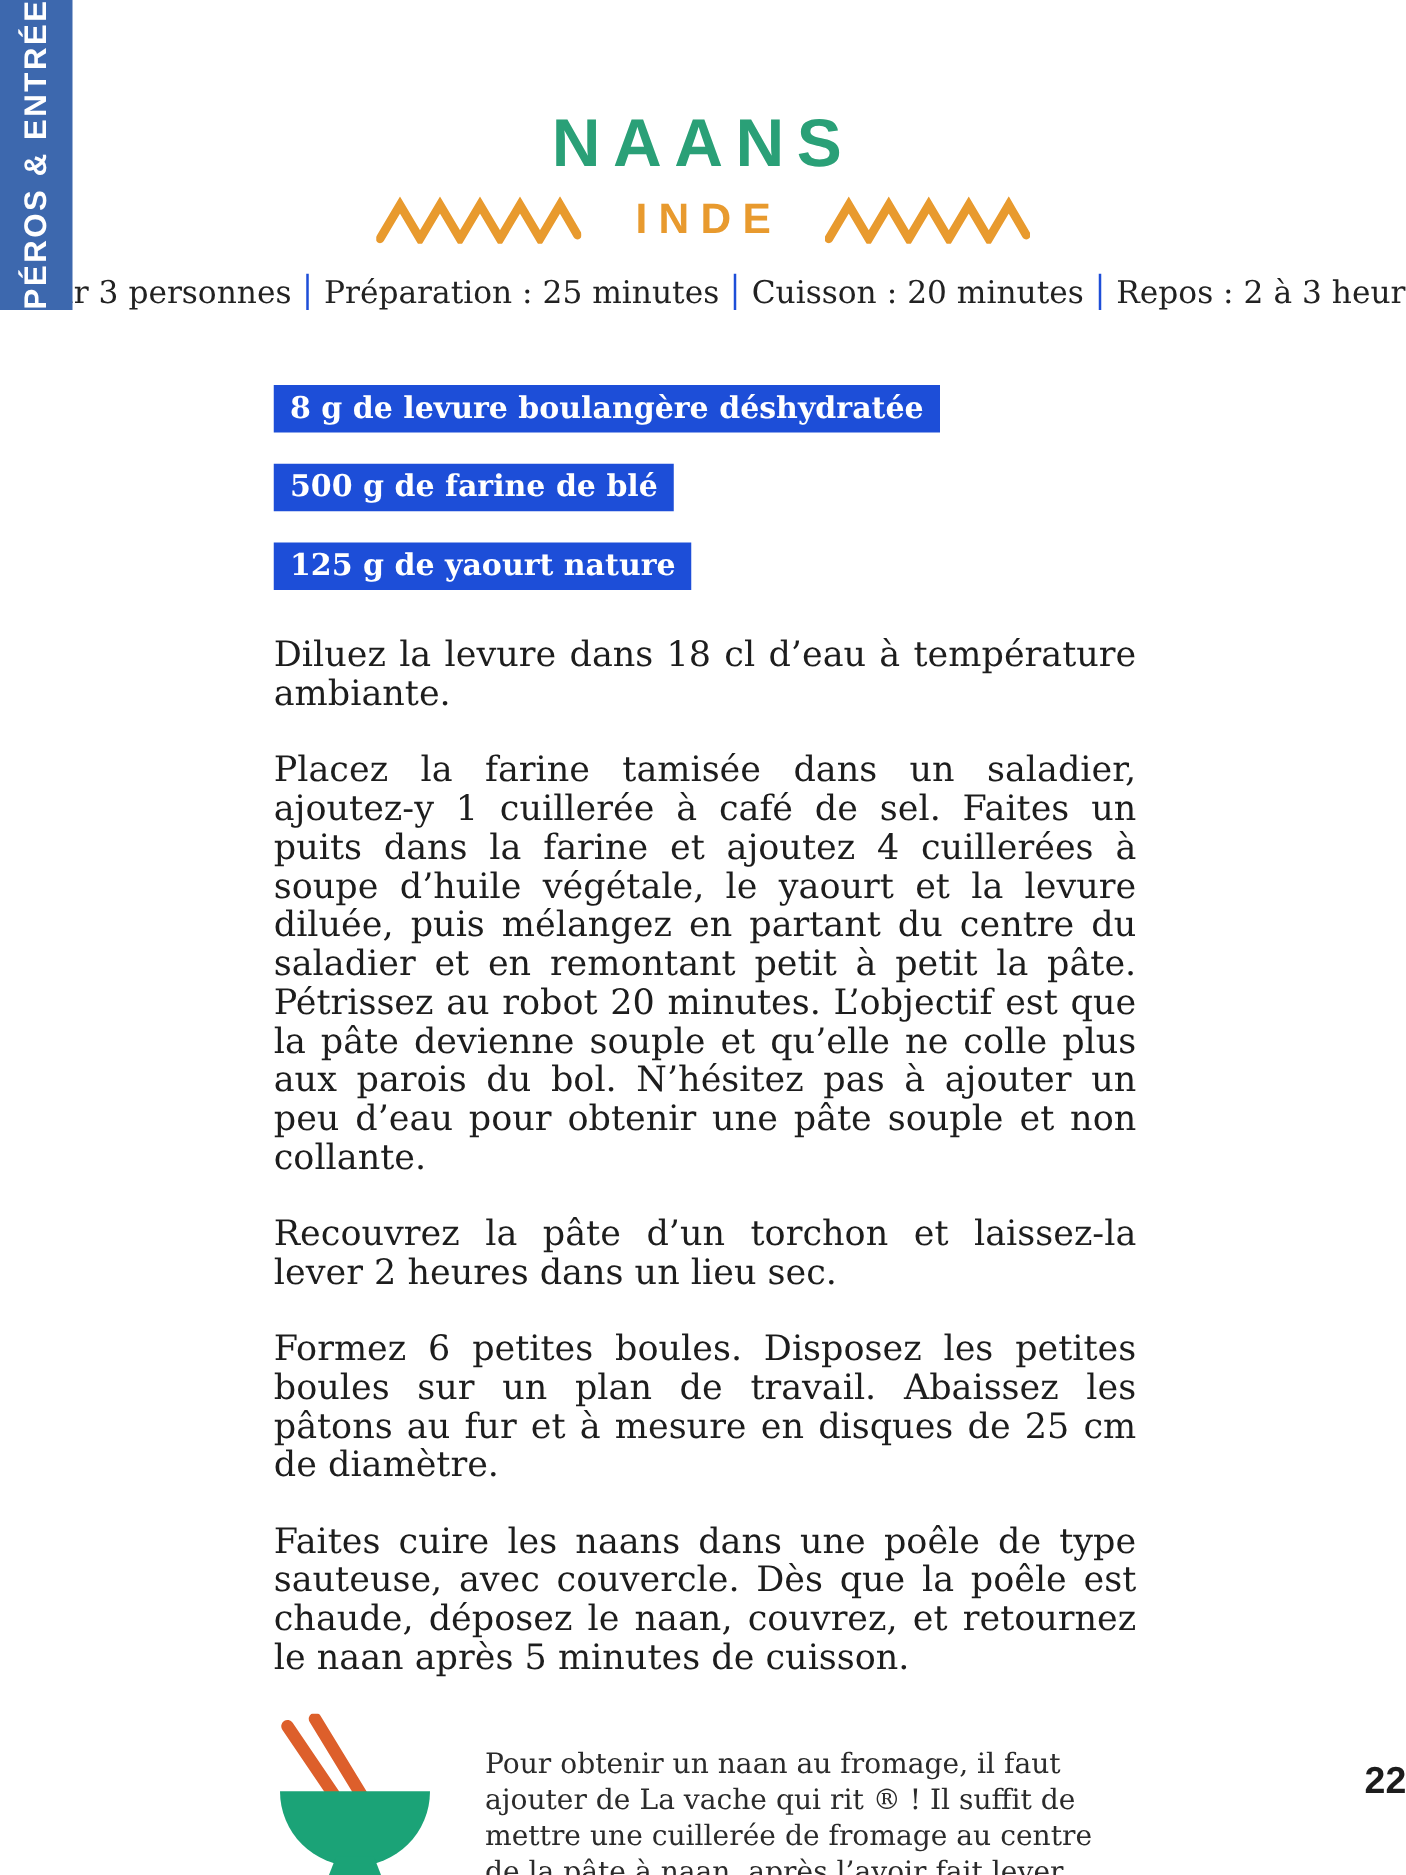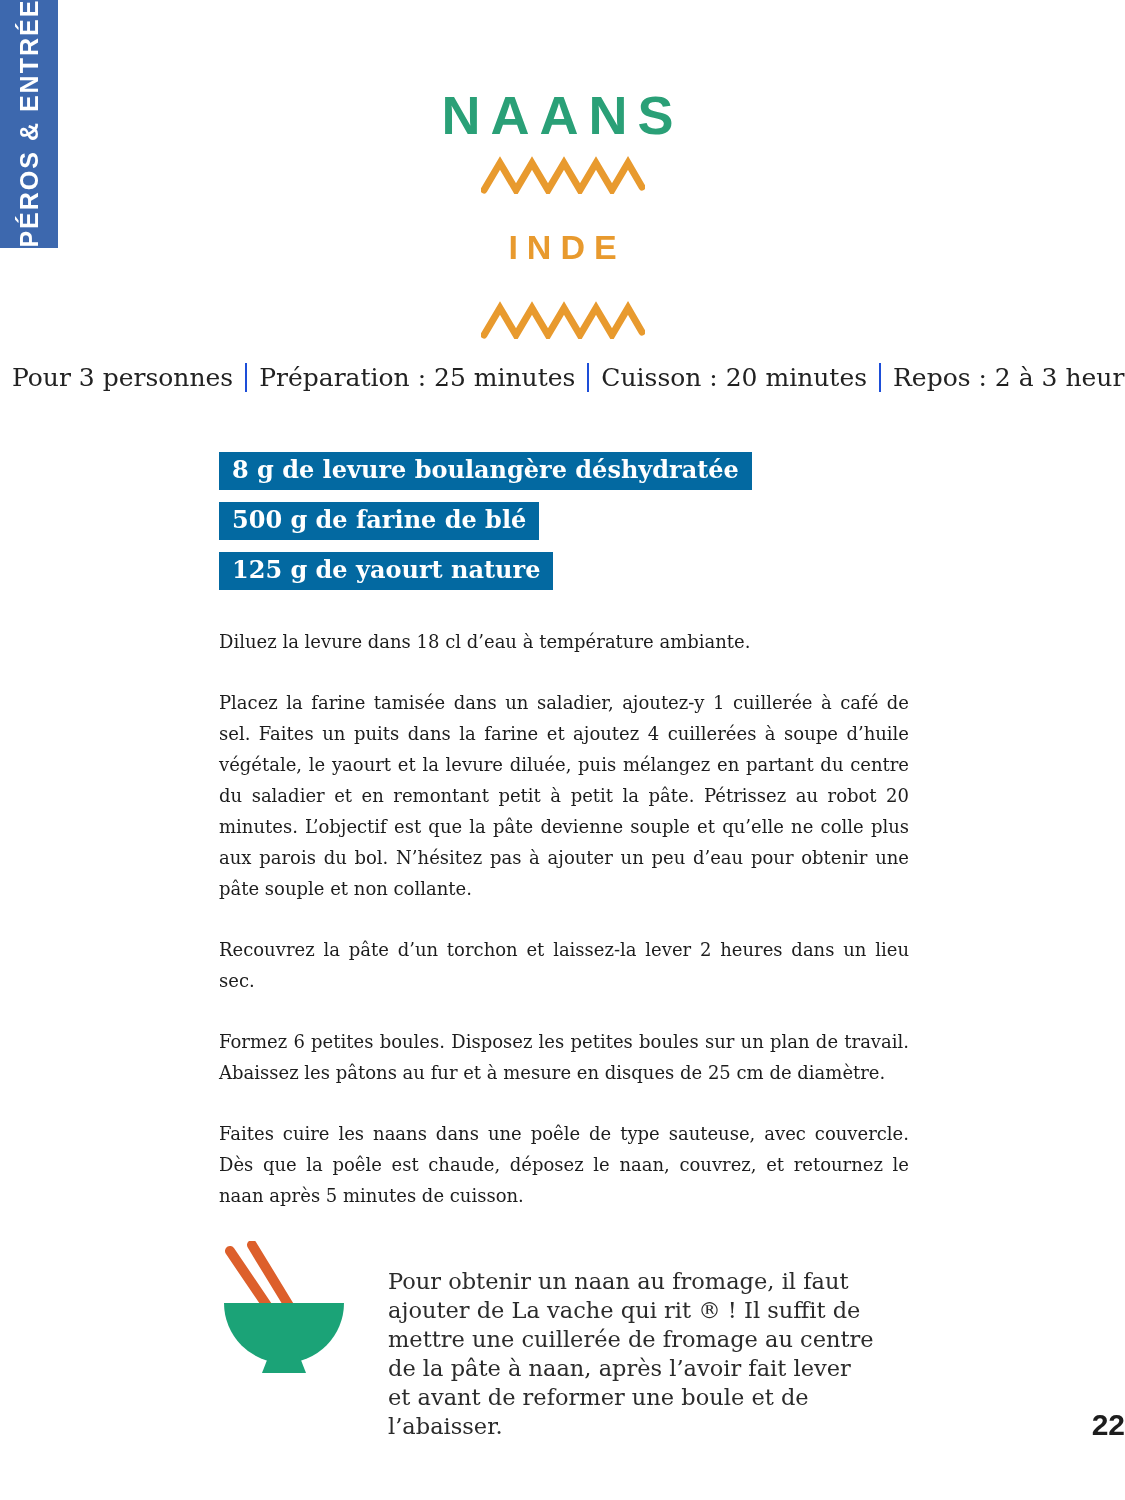--- a/index.html
+++ b/index.html
@@ -44,21 +44,20 @@
     line-height: 1;
     letter-spacing: 10px;
     color: #2aa077;
   }
   .deco-row {
     margin-top: 14px;
     display: flex;
     justify-content: center;
     align-items: center;
     gap: 34px;
-    flex-direction: column;
   }
   .country-label {
     font-family: "Liberation Sans", sans-serif;
     font-weight: 800;
     font-size: 34px;
     letter-spacing: 9px;
     color: #e89a2e;
     padding-left: 9px; 
   }
   .zigzag { display: block; }
@@ -69,33 +68,33 @@
     color: #222222;
     white-space: nowrap;
   }
   .meta-seg { padding: 0 12px; }
   .meta-seg + .meta-seg { border-left: 2px solid #1d4ed8; }
 
   
   .ingredients { margin: 60px 0 0 219px; }
   .ingredient {
     display: table;
-    background: #0369a1;
+    background: #1d4ed8;
     color: #ffffff;
     font-weight: bold;
     font-size: 24px;
     line-height: 1;
     padding: 6px 13px 8px 13px;
-    margin-bottom: 12px;
+    margin-bottom: 25px;
   }
 
   
   .steps { width: 690px; margin: 36px 0 0 219px; }
   .step {
-    font-size: 18px;
+    font-size: 28px;
     line-height: 31px;
     text-align: justify;
     margin-bottom: 30px;
     hyphens: auto;
   }
 
   
   .tip {
     margin: 6px 0 0 212px;
     display: flex;

